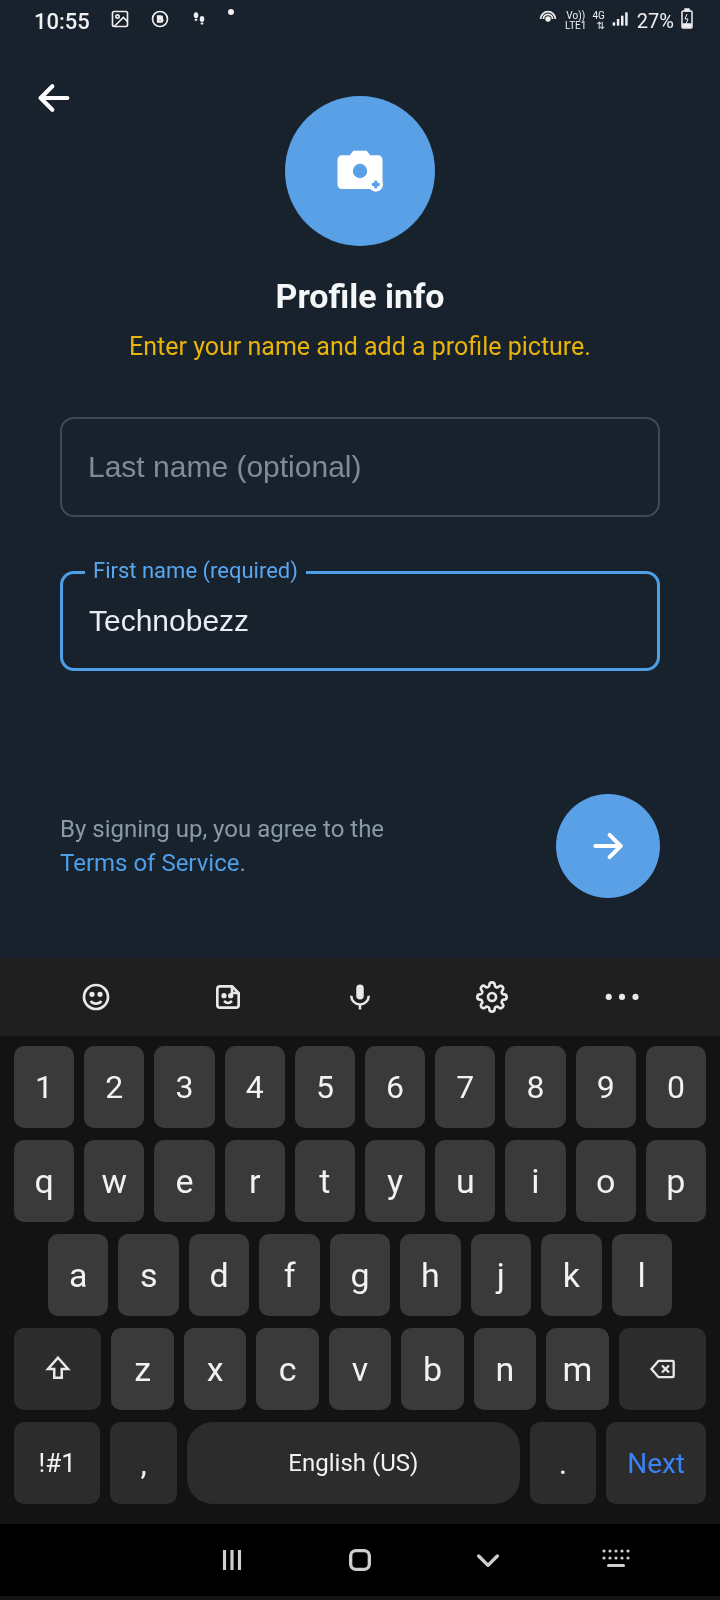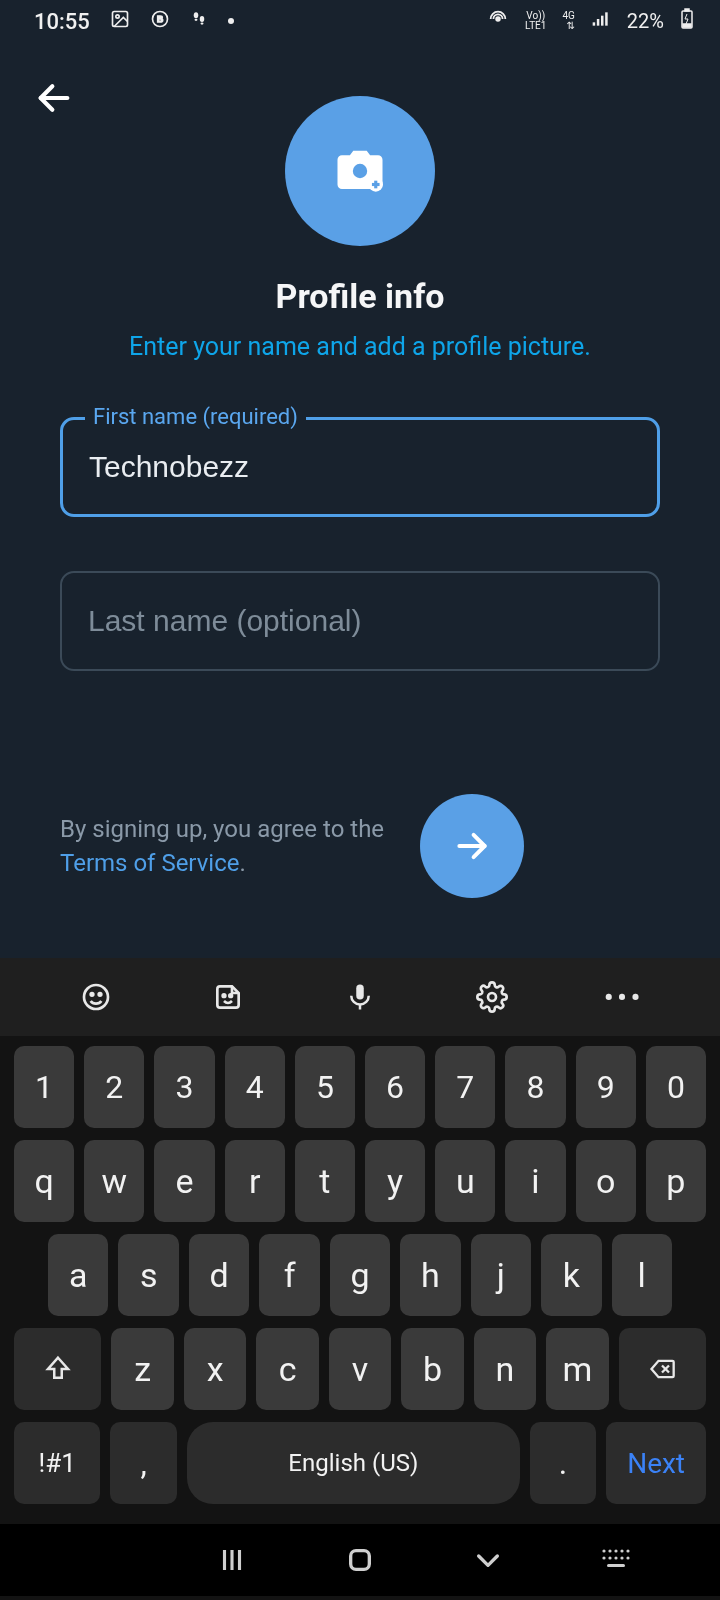--- a/index.html
+++ b/index.html
@@ -14,23 +14,23 @@
   
   .status-bar {
     height: 42px;
     display: flex;
     justify-content: space-between;
     align-items: center;
     padding: 0 26px 0 34px;
     font-size: 22px;
     color: #f0f0f0;
   }
-  .status-left { display: flex; align-items: center; gap: 20px; }
+  .status-left { display: flex; gap: 20px; }
   .status-left span { font-weight: 500; }
-  .status-right { display: flex; align-items: center; gap: 16px; font-size: 20px; }
+  .status-right { display: flex; align-items: center; gap: 6px; font-size: 20px; }
   .mini-icon { display:inline-block; }
 
   
   .back-btn {
     position: absolute;
     top: 78px;
     left: 34px;
     width: 48px;
     height: 48px;
     color: #ffffff;
@@ -56,21 +56,21 @@
   .title {
     text-align: center;
     font-size: 34px;
     font-weight: 700;
     margin-top: 30px;
     color:#f5f6f7;
   }
   .subtitle {
     text-align: center;
     font-size: 25px;
-    color: #0ea5e9;
+    color: #eab308;
     margin-top: 16px;
     padding: 0 40px;
   }
 
   
   .form { padding: 0 60px; margin-top: 56px; }
   .field {
     position: relative;
     width: 100%;
     height: 100px;
@@ -102,21 +102,21 @@
     padding: 0 26px;
   }
   .text-input::placeholder { color: #7e8c99; }
 
   
   .terms-row {
     position: absolute;
     left: 60px; right: 60px;
     top: 794px;
     display:flex;
-    justify-content:flex-start;
+    justify-content:space-between;
     align-items:center;
   }
   .terms-text {
     font-size: 24px;
     line-height: 34px;
     color: #8a99a8;
     max-width: 360px;
   }
   .terms-text a { color: #4f9fe8; text-decoration:none; }
   .fab {
@@ -230,21 +230,21 @@
       <span>4G</span><br>⇅
     </span>
     <span class="mini-icon">
       <svg width="20" height="20" viewBox="0 0 24 24" fill="#eee">
           <rect x="2" y="16" width="3" height="4"></rect>
           <rect x="7" y="12" width="3" height="8"></rect>
           <rect x="12" y="8" width="3" height="12"></rect>
           <rect x="17" y="4" width="3" height="16"></rect>
         </svg>
     </span>
-    <span>22%</span>
+    <span>27%</span>
     <span class="mini-icon">
       <svg width="14" height="22" viewBox="0 0 14 22" fill="none" stroke="#eee" stroke-width="1.5">
           <rect x="2" y="3" width="10" height="17" rx="1"></rect>
           <rect x="5" y="1" width="4" height="2" fill="#eee"></rect>
           <rect x="3" y="16" width="8" height="3" fill="#eee"></rect>
           <path d="M7 6l-2 5h3l-2 5" stroke="#eee" stroke-width="1"></path>
         </svg>
     </span>
   </div>
 </div>
@@ -265,26 +265,26 @@
       <line x1="19" y1="16.3" x2="19" y2="19.7" stroke="#5aa0e6" stroke-width="1.4"></line>
       <line x1="17.3" y1="18" x2="20.7" y2="18" stroke="#5aa0e6" stroke-width="1.4"></line>
     </svg>
   </div>
 </div>
 
 <h1 class="title">Profile info</h1>
 <p class="subtitle">Enter your name and add a profile picture.</p>
 
 <div class="form">
+  <div class="field idle">
+    <input class="text-input" type="text" placeholder="Last name (optional)" style="">
+  </div>
   <div class="field focused">
     <span class="float-label">First name (required)</span>
     <input class="text-input" type="text" value="Technobezz" style="">
-  </div>
-  <div class="field idle">
-    <input class="text-input" type="text" placeholder="Last name (optional)" style="">
   </div>
 </div>
 
 <div class="terms-row">
   <div class="terms-text">
     <span>By signing up, you agree to the </span><a href="#">Terms of Service</a><span>.</span>
   </div>
   <div class="fab">
     <svg width="38" height="38" viewBox="0 0 24 24" fill="none" stroke="#fff" stroke-width="2.5" stroke-linecap="round" stroke-linejoin="round">
         <line x1="4" y1="12" x2="20" y2="12"></line>

